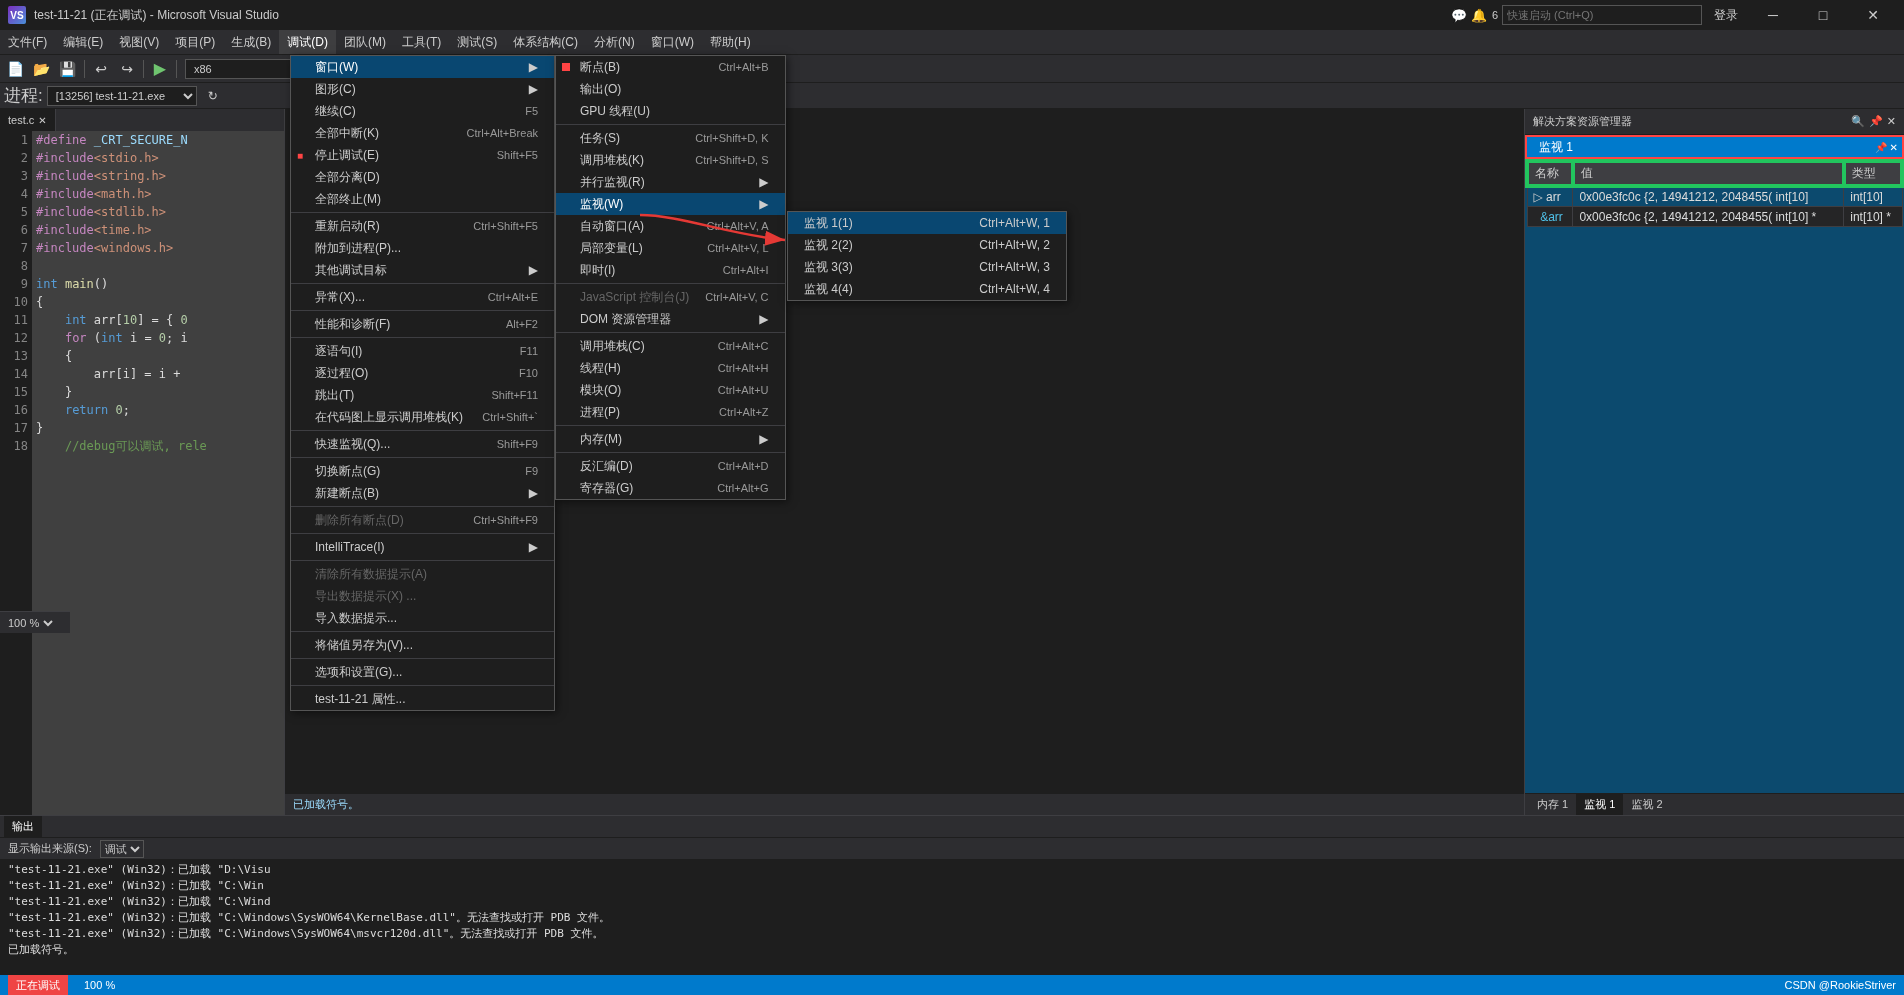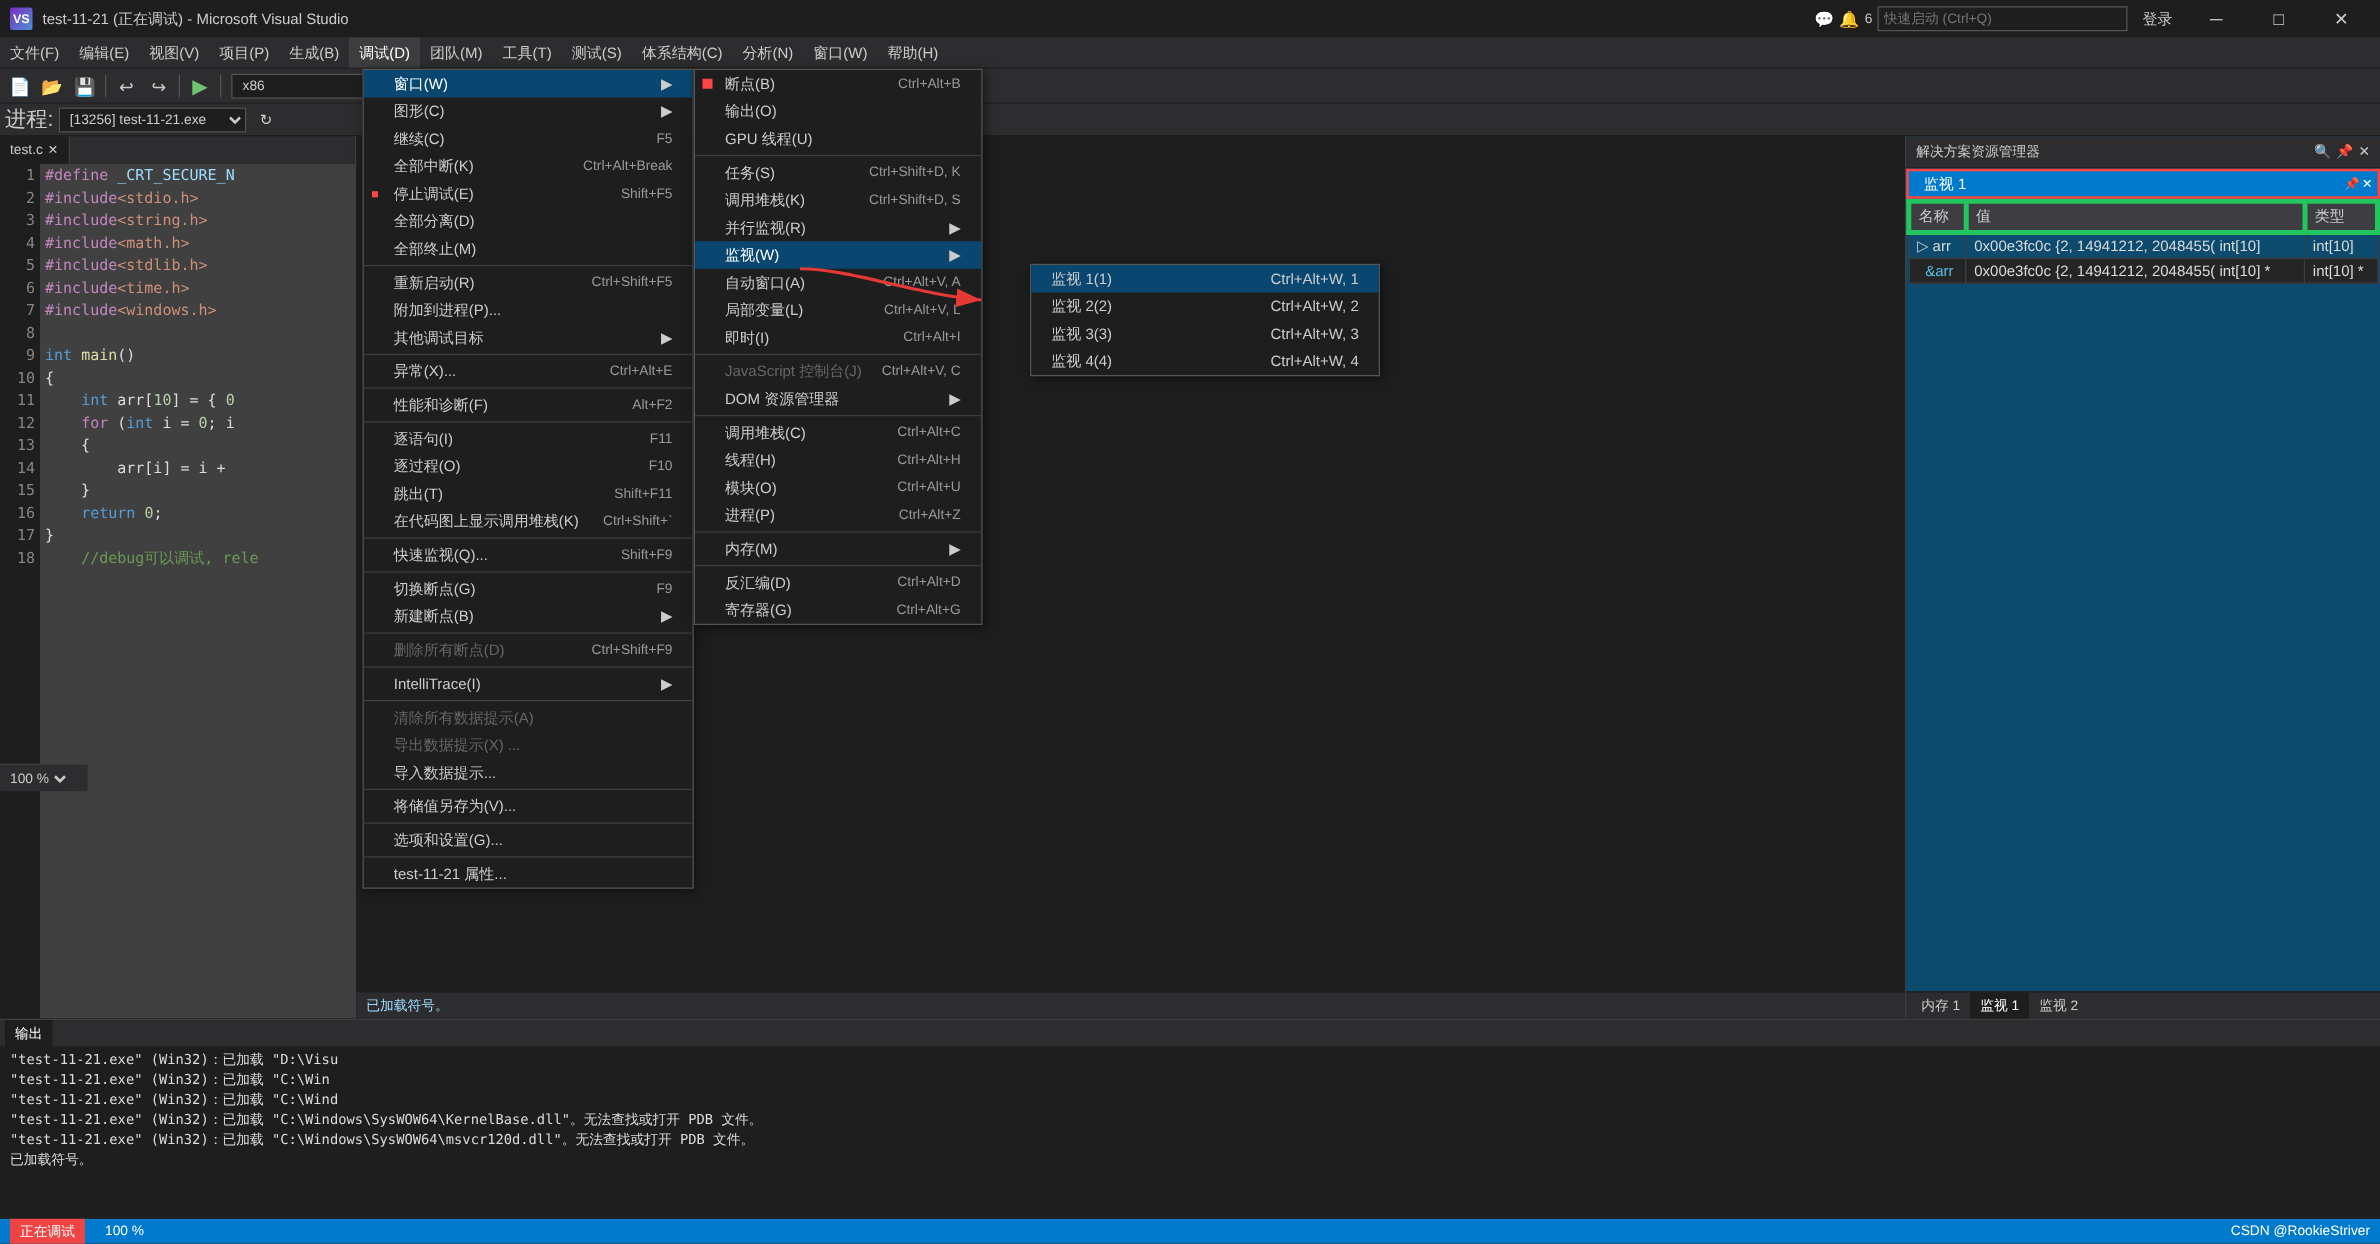--- a/index.html
+++ b/index.html
@@ -291,20 +291,24 @@
         <div class="watch-bottom-tab">监视 2</div>
       </div>
     </div>
   </div>
 </div>
 
 <div style="position:absolute; bottom:20px; left:0; right:0; height:160px; background:#1e1e1e; border-top:1px solid #3e3e42; z-index:1;">
   <div class="output-tab-bar">
     <div class="output-tab active">输出</div>
   </div>
+  <div class="output-header">
+    <span>显示输出来源(S):</span>
+    <select style="background:#2d2d30; border:1px solid #555; color:#ccc; height:18px; font-size:11px;"><option>调试</option></select>
+  </div>
   <div class="output-content">
     <div>"test-11-21.exe" (Win32)：已加载 "D:\Visu</div>
     <div>"test-11-21.exe" (Win32)：已加载 "C:\Win</div>
     <div>"test-11-21.exe" (Win32)：已加载 "C:\Wind</div>
     <div>"test-11-21.exe" (Win32)：已加载 "C:\Windows\SysWOW64\KernelBase.dll"。无法查找或打开 PDB 文件。</div>
     <div>"test-11-21.exe" (Win32)：已加载 "C:\Windows\SysWOW64\msvcr120d.dll"。无法查找或打开 PDB 文件。</div>
     <div>已加载符号。</div>
   </div>
 </div>
 
@@ -509,21 +513,21 @@
     <div class="dropdown-item">
       <span>反汇编(D)</span>
       <span class="shortcut">Ctrl+Alt+D</span>
     </div>
     <div class="dropdown-item">
       <span>寄存器(G)</span>
       <span class="shortcut">Ctrl+Alt+G</span>
     </div>
   </div>
 
-  <div class="dropdown watch-submenu" style="top:156px; left:824px; min-width:280px;">
+  <div class="dropdown watch-submenu" style="top:156px; left:787px; min-width:280px;">
     <div class="watch-submenu-item highlighted">
       <span>监视 1(1)</span>
       <span class="shortcut">Ctrl+Alt+W, 1</span>
     </div>
     <div class="watch-submenu-item">
       <span>监视 2(2)</span>
       <span class="shortcut">Ctrl+Alt+W, 2</span>
     </div>
     <div class="watch-submenu-item">
       <span>监视 3(3)</span>

